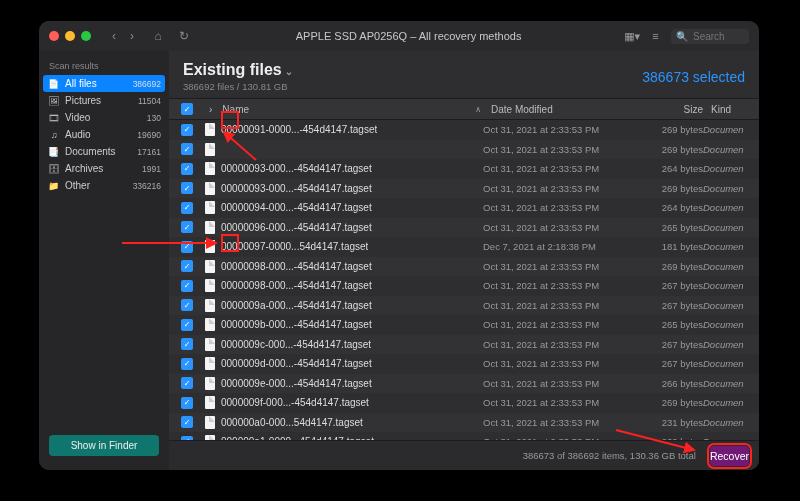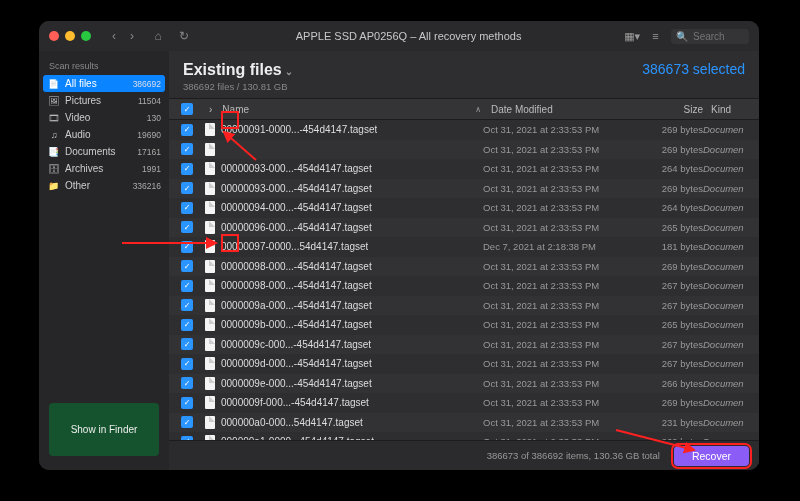--- a/index.html
+++ b/index.html
@@ -21,23 +21,23 @@
     .sidebar { width:130px; background:#262628; padding:8px 0; display:flex; flex-direction:column; font-size:10px; }
     .sb-header { color:#888; font-size:9px; padding:2px 10px 4px; }
     .sb-item { display:flex; align-items:center; padding:3px 8px; color:#ccc; }
     .sb-item.sel { background:#0a84ff; color:#fff; border-radius:3px; margin:0 4px; padding:3px 4px; }
     .sb-icon { width:14px; font-size:9px; text-align:center; }
     .sb-label { flex:1; margin-left:4px; }
     .sb-count { font-size:8.5px; color:#aaa; }
     .sb-item.sel .sb-count{color:#dde}
     .sb-spacer{flex:1}
     .sb-footer{padding:6px 10px}
-    .sb-btn { width:100%; background:#14532d; color:#eee; border:none; border-radius:4px; padding:21px; font-size:10px; }
+    .sb-btn { width:100%; background:#0f766e; color:#eee; border:none; border-radius:4px; padding:5px; font-size:10px; }
     .main { flex:1; display:flex; flex-direction:column; background:#2e2e30; min-width:0; }
-    .mh { padding:10px 14px 6px; display:flex; justify-content:space-between; align-items:flex-start; }
+    .mh { padding:10px 14px 6px; display:flex; justify-content:space-between; align-items:center; }
     .mh-title { color:#eee; font-size:16px; font-weight:600; }
     .mh-title .chev { font-size:10px; color:#999; margin-left:3px; }
     .mh-sub { color:#888; font-size:9.5px; margin-top:2px; }
     .mh-selected { color:#2a94ff; font-size:14px; font-weight:500; }
     .cols { display:flex; align-items:center; background:#343436; border-top:1px solid #1c1c1e; border-bottom:1px solid #1c1c1e; height:22px; font-size:10px; color:#bbb; }
     .col-chk { width:36px; display:flex; justify-content:center; position:relative; }
     .col-name { flex:1.8; padding-left:4px; display:flex; align-items:center; gap:6px; }
     .col-date { width:150px; }
     .col-size { width:70px; text-align:right; padding-right:8px; }
     .col-kind { width:48px; padding-right:6px; }
@@ -49,21 +49,21 @@
     .chk { width:12px; height:12px; background:#2a94ff; border-radius:2px; display:flex; align-items:center; justify-content:center; color:#fff; font-size:8px; }
     .r-name { flex:1.8; display:flex; align-items:center; gap:6px; min-width:0; }
     .doc-icon{width:10px;height:13px;background:#f4f4f4;border-radius:1px;position:relative;flex-shrink:0}
     .doc-icon::after{content:'';position:absolute;right:0;top:0;border-left:3px solid #ccc;border-bottom:3px solid #ccc;border-top:3px solid transparent;border-right:3px solid transparent}
     .r-fname{white-space:nowrap;overflow:hidden;text-overflow:ellipsis;color:#ddd}
     .r-date { width:150px; color:#999; font-size:9.5px; }
     .r-size { width:70px; text-align:right; color:#999; font-size:9.5px; }
     .r-kind { width:56px; color:#999; font-size:9.5px; overflow:hidden;font-style:italic; }
     .footer { height:30px; background:#2b2b2d; border-top:1px solid #1c1c1e; display:flex; align-items:center; justify-content:flex-end; padding:0 10px; gap:14px; }
     .footer-txt { color:#999; font-size:9.5px; }
-    .recover-btn { background:#8b5cf6; color:#fff; border:none; border-radius:4px; padding:4px 18px; font-size:10.5px; font-weight:500; outline:2px solid #ff2020; outline-offset:1px; }
+    .recover-btn { background:#701a75; color:#fff; border:none; border-radius:4px; padding:4px 0; font-size:10.5px; font-weight:500; outline:2px solid #ff2020; outline-offset:1px; }
     .hl-box { position:absolute; border:2px solid #ff2020; pointer-events:none; }
     .arrow-svg { position:absolute; pointer-events:none; }
     .brace{margin-right:4px}
   </style>
 </head>
 <body>
 
 <div class="window">
   <div class="titlebar">
     <div class="traffic">

